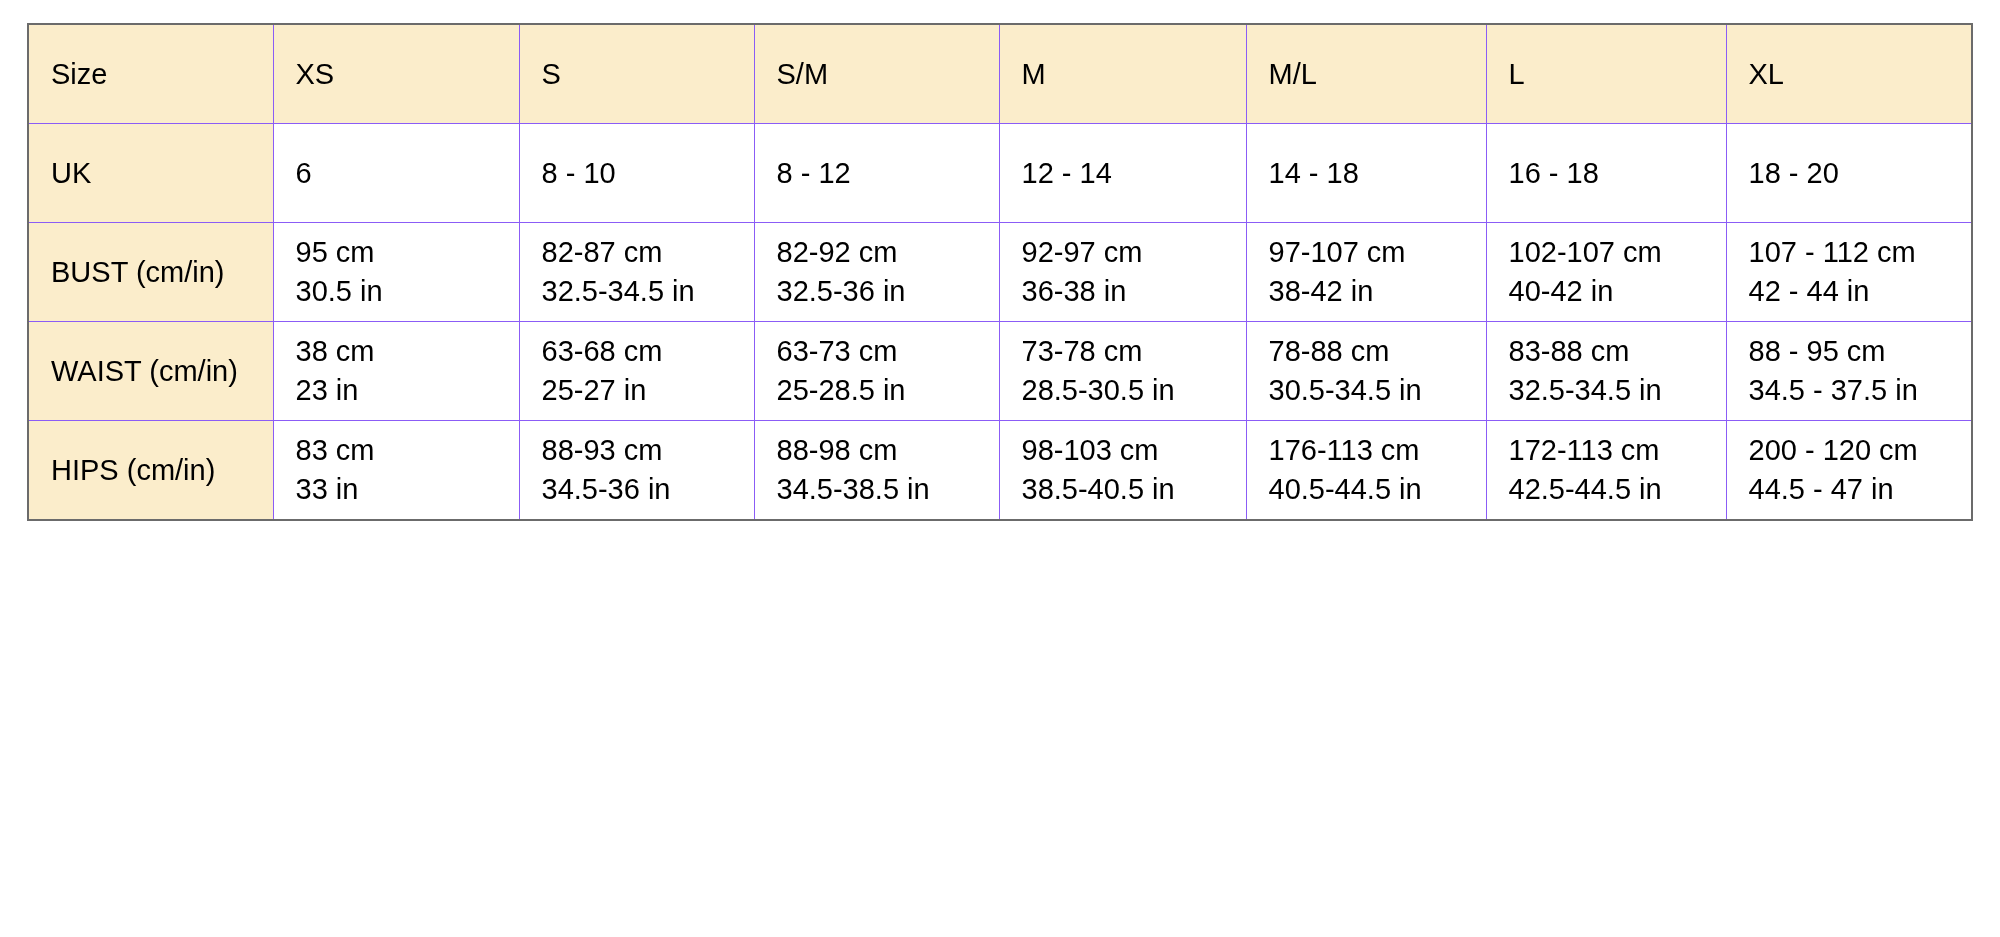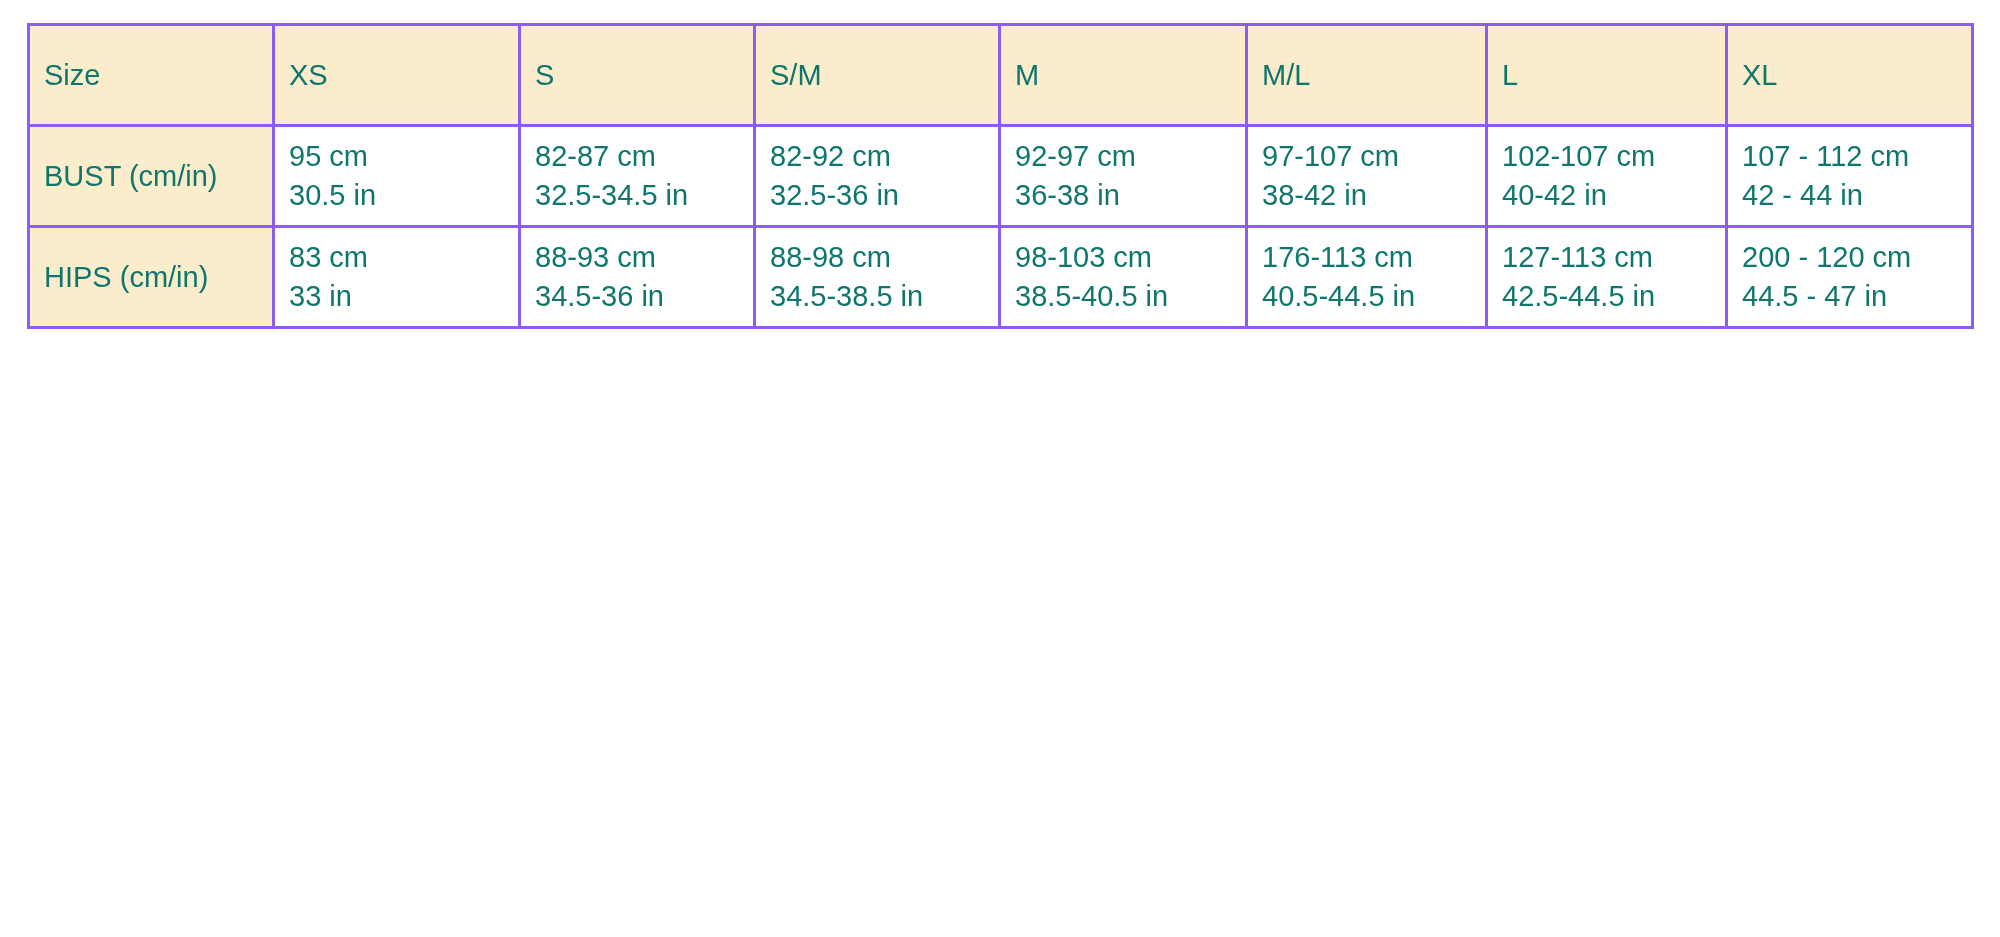--- a/index.html
+++ b/index.html
@@ -32,27 +32,27 @@
   table.size-chart col.c-xs    { width: 246px; }
   table.size-chart col.c-s     { width: 235px; }
   table.size-chart col.c-sm    { width: 245px; }
   table.size-chart col.c-m     { width: 247px; }
   table.size-chart col.c-ml    { width: 240px; }
   table.size-chart col.c-l     { width: 240px; }
   table.size-chart col.c-xl    { width: 246px; }
 
   table.size-chart td,
   table.size-chart th {
-    border: 3px solid #8b5cf6;
-    padding: 0 14px;
+    border: 1px solid #8b5cf6;
+    padding: 0 22px;
     text-align: left;
     vertical-align: middle;
     font-size: 29px;
     font-weight: normal;
-    color: #0f766e;
+    color: #000000;
     line-height: 1.33;
     white-space: pre-line;
   }
   tr.header-row th {
     background: #fbedcb;
     height: 98px;
   }
   tr.data-row td.row-label {
     background: #fbedcb;
   }
@@ -85,49 +85,76 @@
         <th>XS</th>
         <th>S</th>
         <th>S/M</th>
         <th>M</th>
         <th>M/L</th>
         <th>L</th>
         <th>XL</th>
       </tr>
     </thead>
     <tbody>
+      <tr class="data-row">
+        <td class="row-label">UK</td>
+        <td>6</td>
+        <td>8 - 10</td>
+        <td>8 - 12</td>
+        <td>12 - 14</td>
+        <td>14 - 18</td>
+        <td>16 - 18</td>
+        <td>18 - 20</td>
+      </tr>
       <tr class="data-row measure-row">
         <td class="row-label">BUST (cm/in)</td>
         <td>95 cm
 30.5 in</td>
         <td>82-87 cm
 32.5-34.5 in</td>
         <td>82-92 cm
 32.5-36 in</td>
         <td>92-97 cm
 36-38 in</td>
         <td>97-107 cm
 38-42 in</td>
         <td>102-107 cm
 40-42 in</td>
         <td>107 - 112 cm
 42 - 44 in</td>
       </tr>
       <tr class="data-row measure-row">
+        <td class="row-label">WAIST (cm/in)</td>
+        <td>38 cm
+23 in</td>
+        <td>63-68 cm
+25-27 in</td>
+        <td>63-73 cm
+25-28.5 in</td>
+        <td>73-78 cm
+28.5-30.5 in</td>
+        <td>78-88 cm
+30.5-34.5 in</td>
+        <td>83-88 cm
+32.5-34.5 in</td>
+        <td>88 - 95 cm
+34.5 - 37.5 in</td>
+      </tr>
+      <tr class="data-row measure-row">
         <td class="row-label">HIPS (cm/in)</td>
         <td>83 cm
 33 in</td>
         <td>88-93 cm
 34.5-36 in</td>
         <td>88-98 cm
 34.5-38.5 in</td>
         <td>98-103 cm
 38.5-40.5 in</td>
         <td>176-113 cm
 40.5-44.5 in</td>
-        <td>127-113 cm
+        <td>172-113 cm
 42.5-44.5 in</td>
         <td>200 - 120 cm
 44.5 - 47 in</td>
       </tr>
     </tbody>
   </table>
 </div>
 
 </body></html>

